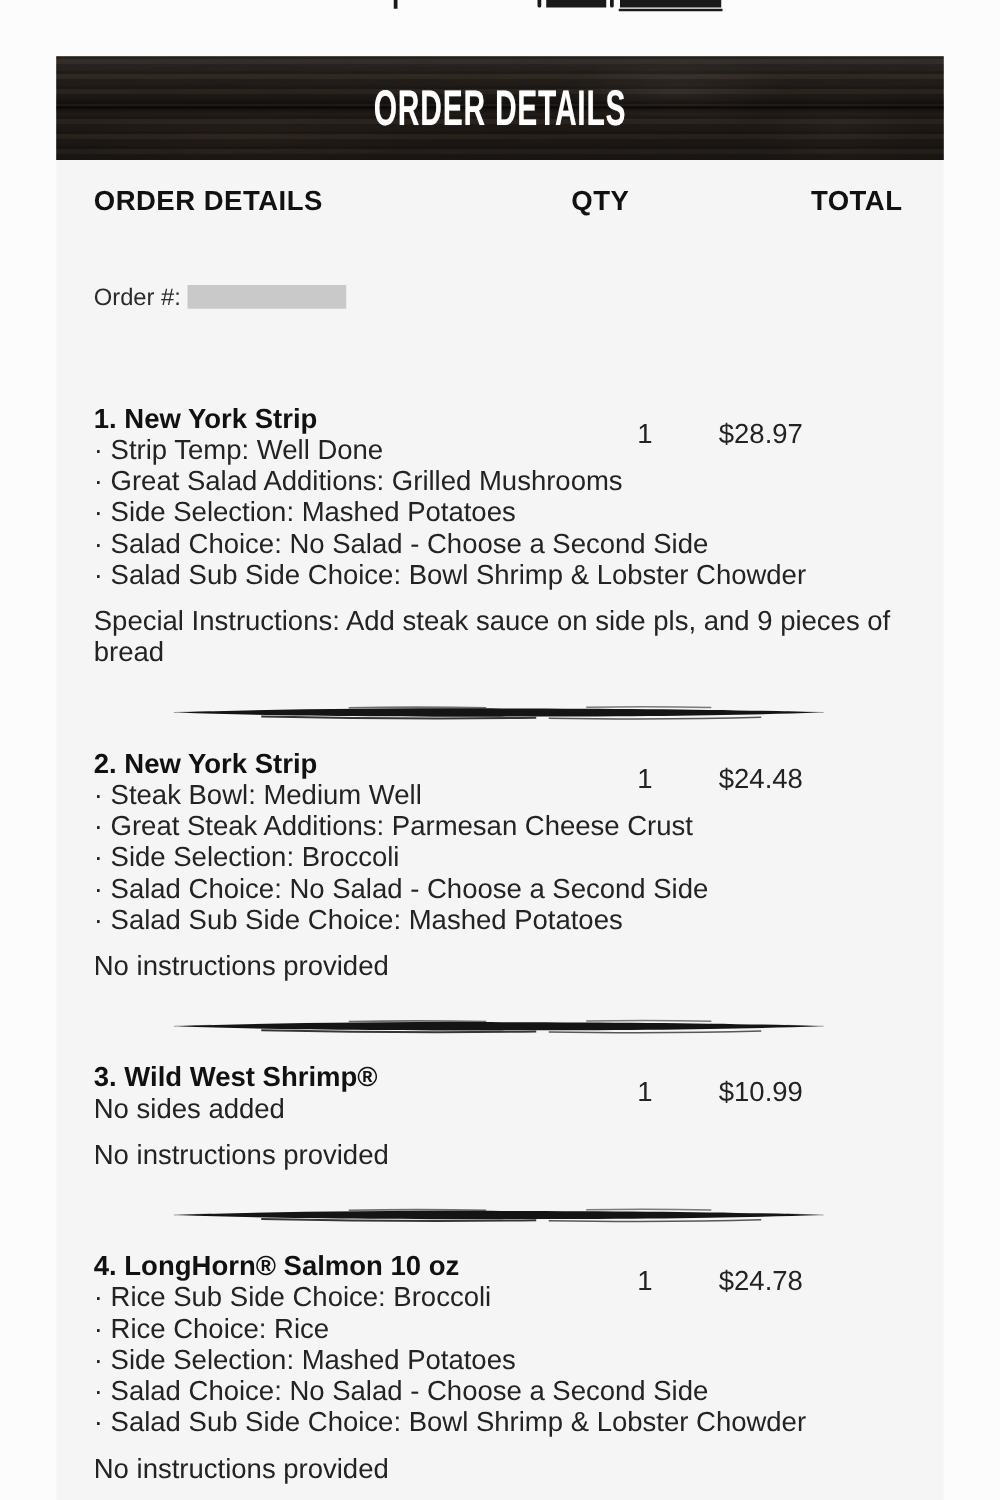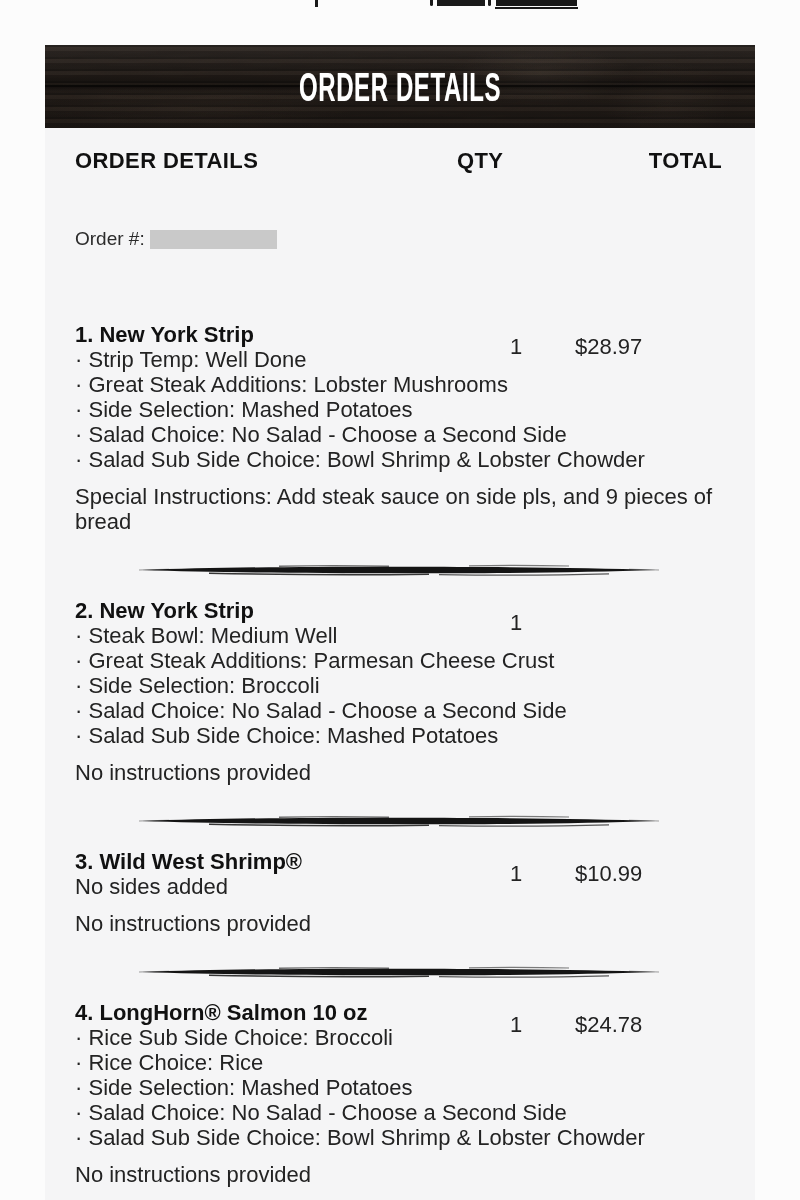--- a/index.html
+++ b/index.html
@@ -44,21 +44,21 @@
     position:absolute;left:45px;top:128px;width:710px;height:1072px;
     background:#f5f5f6;box-sizing:border-box;
     padding:0 33px 0 30px;overflow:hidden;
   }
   .table-header{
     display:grid;grid-template-columns:382px 118px 1fr;
     padding-top:20px;font-weight:bold;font-size:22px;letter-spacing:0.4px;color:#111;
     line-height:25px;
   }
   .th-total{text-align:right;}
-  .order-number-row{margin-top:55px;font-size:19px;color:#2b2b2b;display:flex;align-items:center;height:22px;}
+  .order-number-row{margin-top:55px;font-size:19px;color:#2b2b2b;display:flex;align-items:flex-start;height:22px;}
   .redacted-box{display:inline-block;width:127px;height:19px;background:#c9c9c9;margin-left:5px;}
   
   #order-items{margin-top:72px;}
   .item{display:grid;grid-template-columns:382px 118px 1fr;font-size:22px;line-height:25px;color:#232323;}
   .item-main{grid-area:1/1/2/4;}
   .item-title{font-weight:bold;color:#111;}
   .option-line::before{content:"\00b7\00a0";}
   .no-sides{}
   .item-qty{grid-area:1/2/2/3;text-align:center;padding-top:12px;}
   .item-total{grid-area:1/3/2/4;text-align:left;padding-top:12px;}
@@ -102,21 +102,21 @@
     <span>Order #:</span>
     <span class="redacted-box"></span>
   </div>
 
   <div id="order-items">
   <div class="item">
     <div class="item-main">
       <div class="item-title">1. New York Strip</div>
       <div class="item-options">
             <div class="option-line">Strip Temp: Well Done</div>
-            <div class="option-line">Great Steak Additions: Lobster Mushrooms</div>
+            <div class="option-line">Great Salad Additions: Grilled Mushrooms</div>
             <div class="option-line">Side Selection: Mashed Potatoes</div>
             <div class="option-line">Salad Choice: No Salad - Choose a Second Side</div>
             <div class="option-line">Salad Sub Side Choice: Bowl Shrimp &amp; Lobster Chowder</div>
           </div>
     </div>
     <div class="item-qty">1</div>
     <div class="item-total">$28.97</div>
     <div class="item-instructions">Special Instructions: Add steak sauce on side pls, and 9 pieces of bread</div>
   </div>
   <div class="divider">
@@ -136,20 +136,21 @@
       <div class="item-title">2. New York Strip</div>
       <div class="item-options">
             <div class="option-line">Steak Bowl: Medium Well</div>
             <div class="option-line">Great Steak Additions: Parmesan Cheese Crust</div>
             <div class="option-line">Side Selection: Broccoli</div>
             <div class="option-line">Salad Choice: No Salad - Choose a Second Side</div>
             <div class="option-line">Salad Sub Side Choice: Mashed Potatoes</div>
           </div>
     </div>
     <div class="item-qty">1</div>
+    <div class="item-total">$24.48</div>
     <div class="item-instructions">No instructions provided</div>
   </div>
   <div class="divider">
     <svg viewBox="0 0 520 20" width="520" height="20">
       <path d="M3 10 C 70 7.4 160 6.6 262 6.7 C 368 6.8 450 7.6 517 10 C 450 12.4 368 13.3 262 13.3 C 160 13.3 70 12.5 3 10 Z" fill="#141414"></path>
       <path d="M70 13.2 C 150 14.9 230 15.1 290 14.2" stroke="#141414" stroke-width="1.6" fill="none" opacity="0.85"></path>
       <path d="M300 14.6 C 360 15.5 430 15 470 13.8" stroke="#141414" stroke-width="1.3" fill="none" opacity="0.7"></path>
       <path d="M140 6.2 C 180 5.4 220 5.6 250 6.2" stroke="#141414" stroke-width="1.4" fill="none" opacity="0.6"></path>
       <path d="M330 5.8 C 370 5.2 400 5.4 430 6" stroke="#141414" stroke-width="1.2" fill="none" opacity="0.55"></path>
       <path d="M0 10 L 30 9.2" stroke="#141414" stroke-width="1" fill="none" opacity="0.4"></path>

